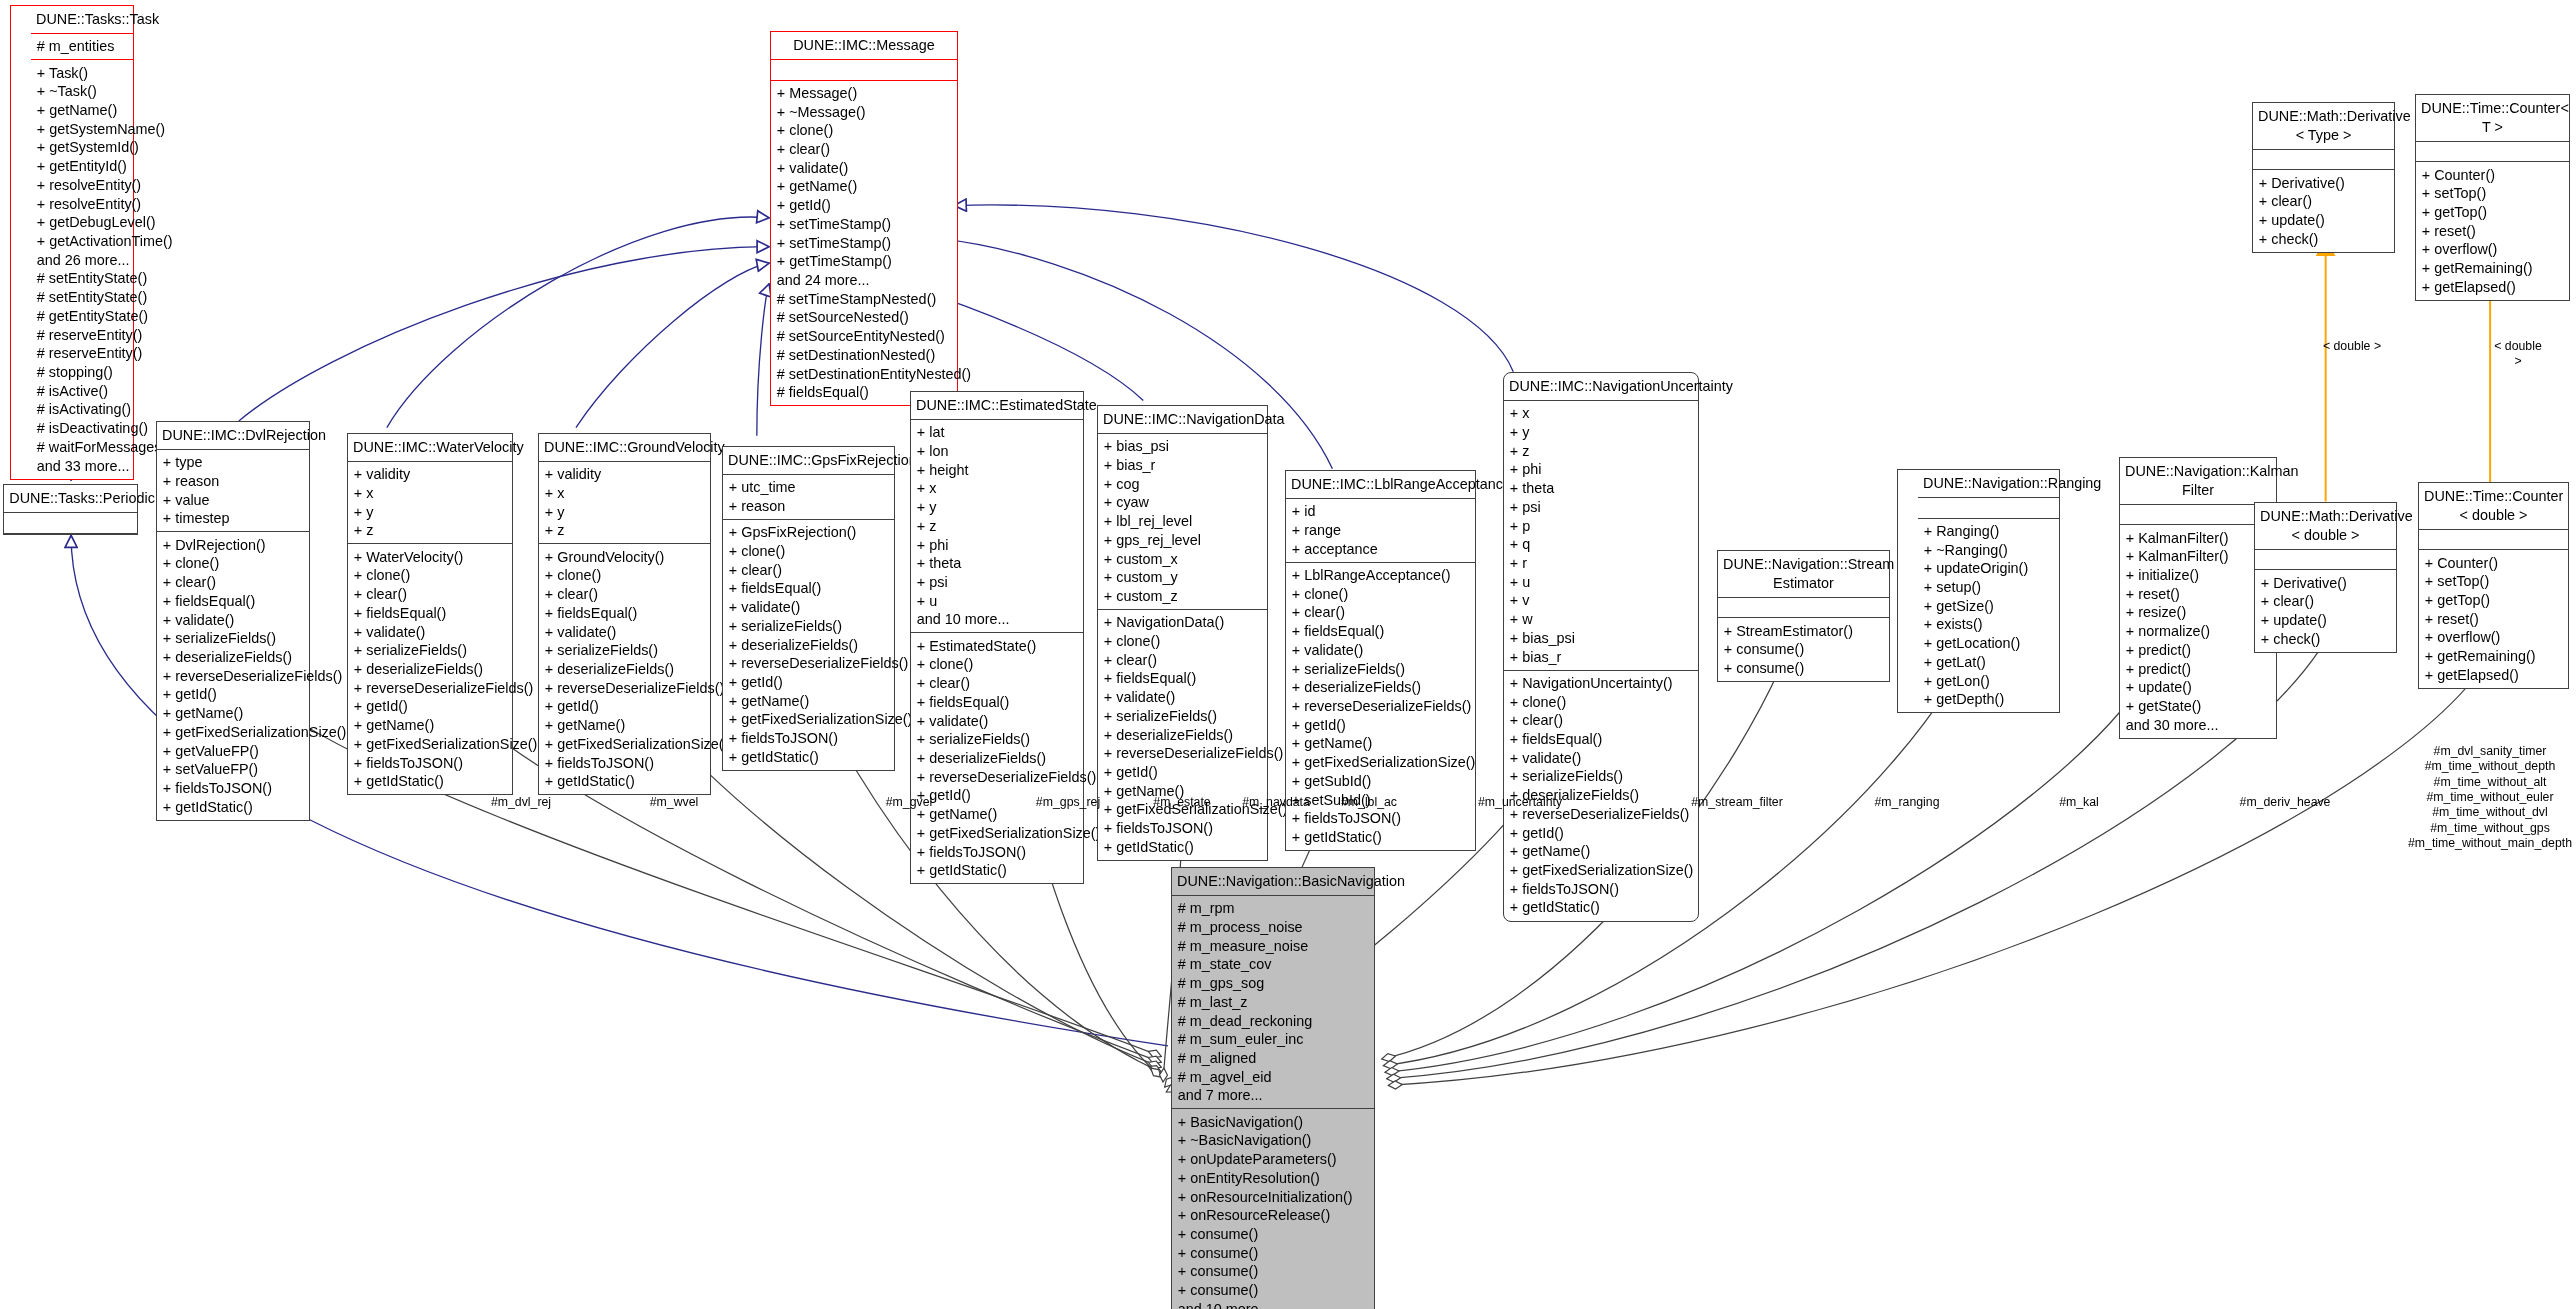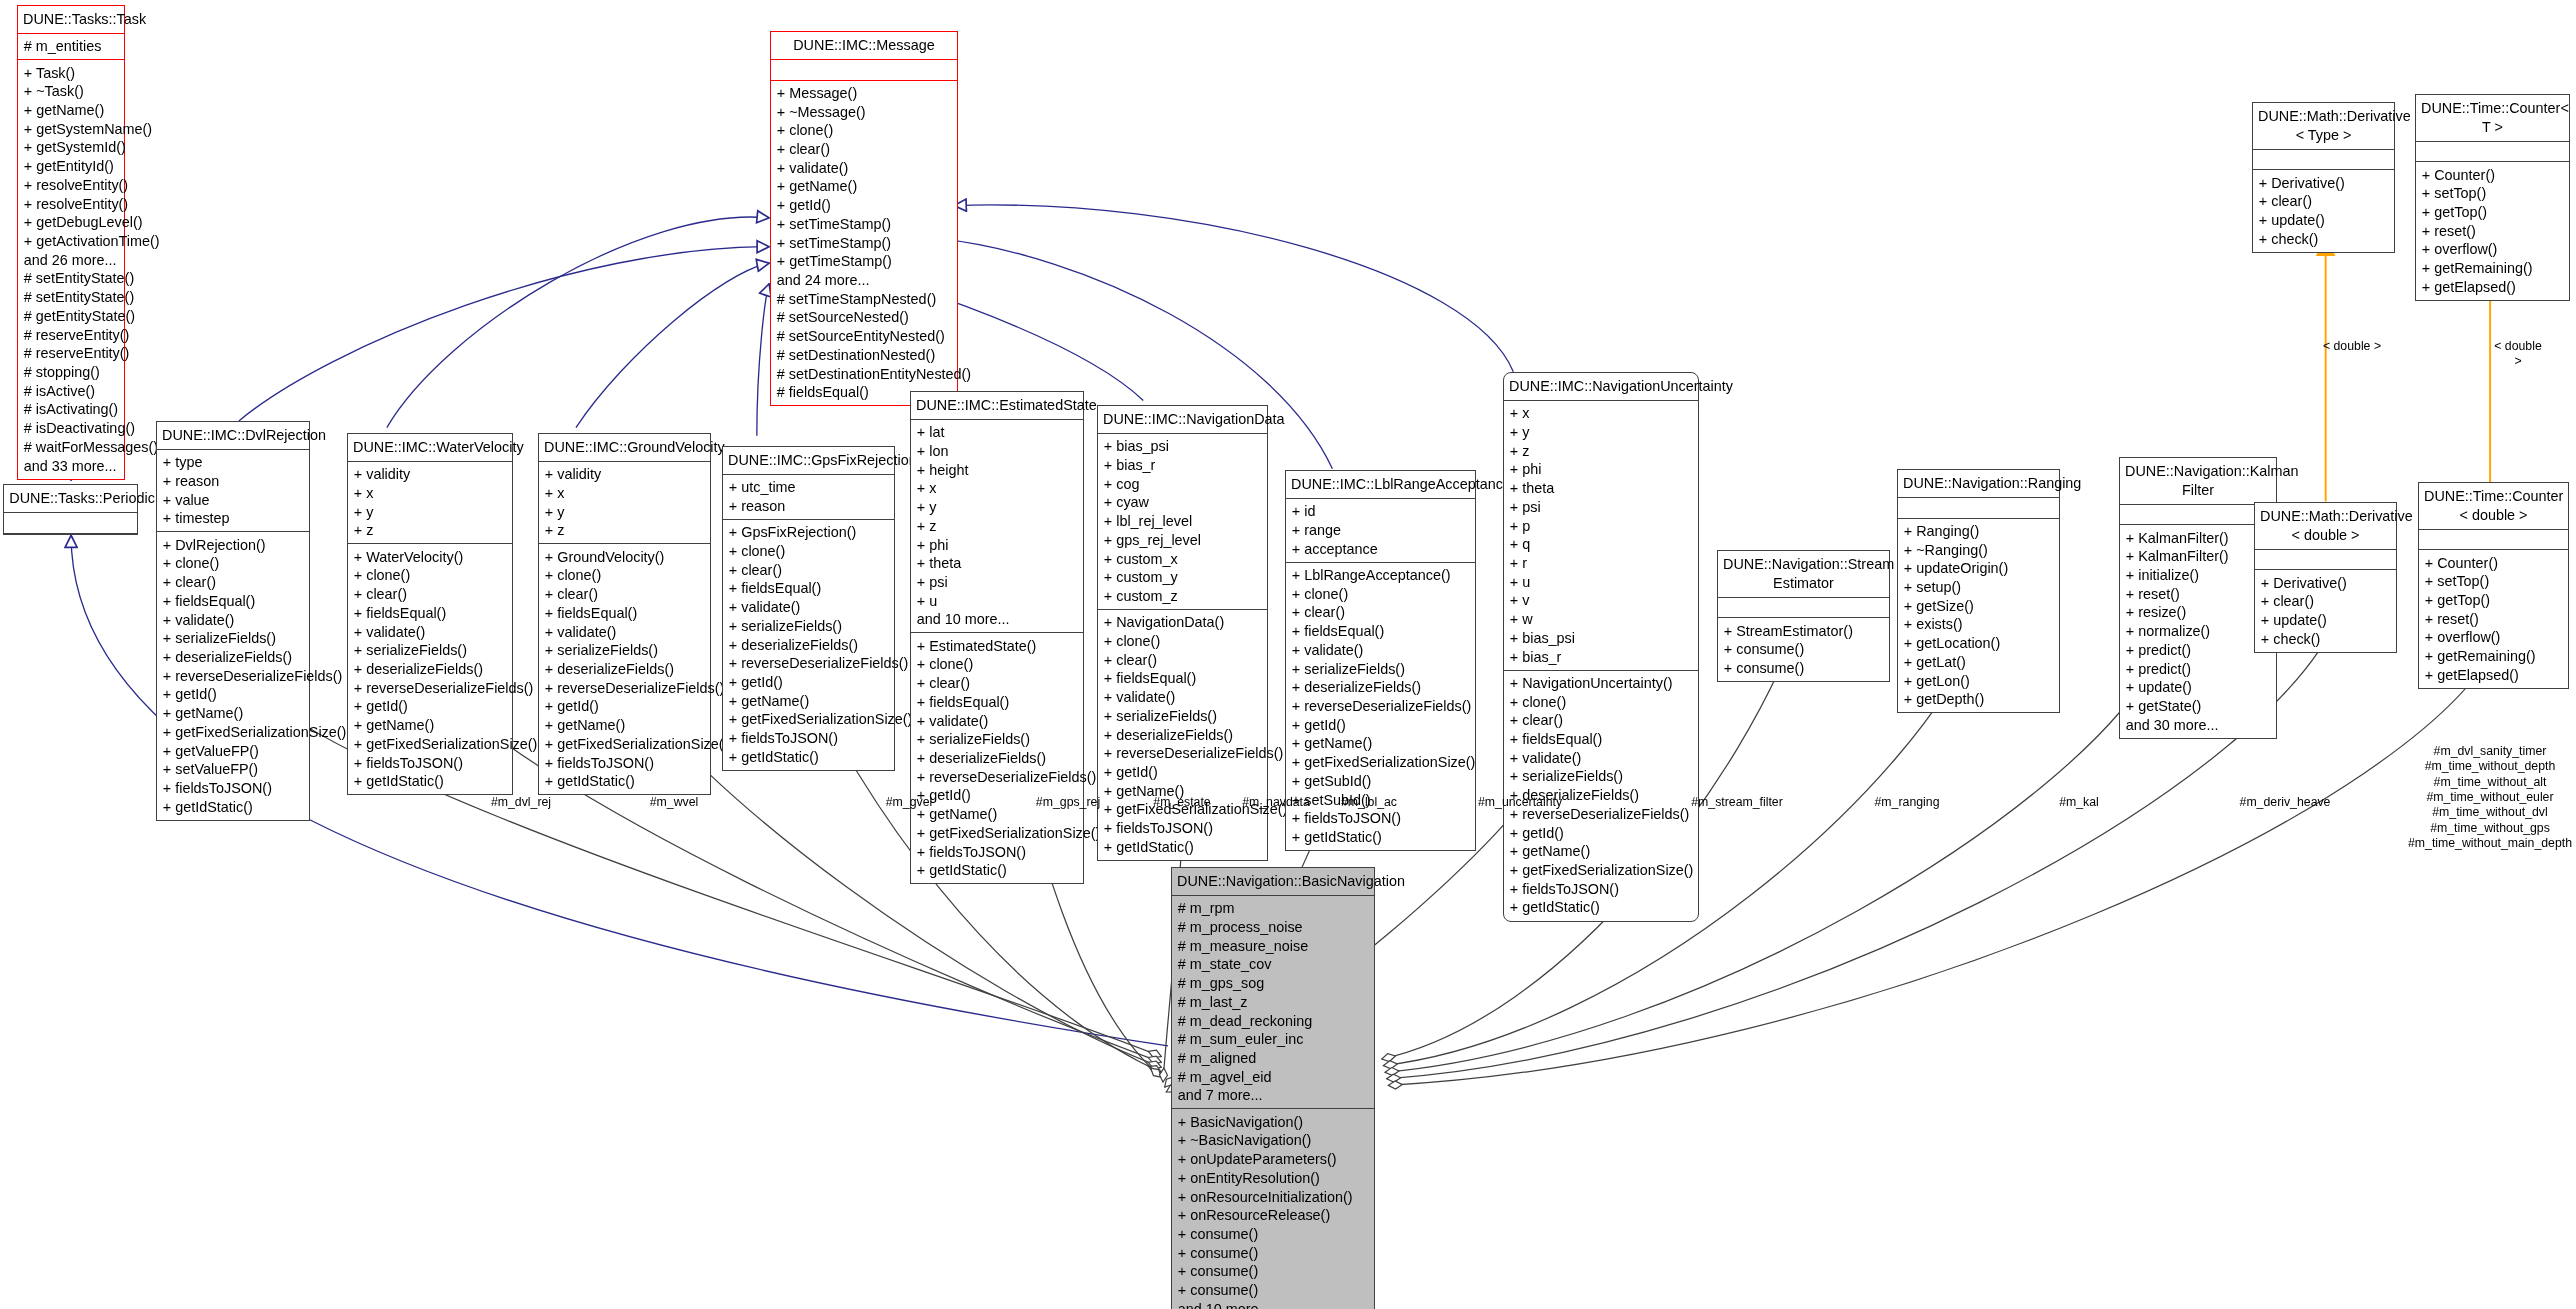--- a/index.html
+++ b/index.html
@@ -121,21 +121,21 @@
       <path d="M1900,905 C1840,1030 1560,1250 1418,1328" marker-end="url(#agg-diamond)"></path>
 
       <path d="M2190,750 C2120,950 1900,1240 1680,1288" marker-end="url(#agg-diamond)"></path>
       <path d="M2410,760 C2330,960 1980,1260 1682,1296" marker-end="url(#agg-diamond)"></path>
       <path d="M2620,805 C2530,980 2060,1270 1684,1304" marker-end="url(#agg-diamond)"></path>
       <path d="M2845,745 C2760,960 2150,1280 1686,1312" marker-end="url(#agg-diamond)"></path>
       <path d="M3042,770 C2960,980 2250,1290 1688,1320" marker-end="url(#agg-diamond)"></path>
     </g>
   </svg>
 
-  <div class="uml-class root" style="left:17px; top:5px; width:108px;">
+  <div class="uml-class root" style="left:10px; top:5px; width:124px;padding-left:20px;">
     <div class="uml-title">DUNE::Tasks::Task</div>
     <div class="uml-attrs">
         <div># m_entities</div>
       </div>
     <div class="uml-ops">
         <div>+ Task()</div>
         <div>+ ~Task()</div>
         <div>+ getName()</div>
         <div>+ getSystemName()</div>
         <div>+ getSystemId()</div>
@@ -415,21 +415,21 @@
     <div class="uml-title">DUNE::Navigation::Stream
 Estimator</div>
     <div class="uml-attrs"></div>
     <div class="uml-ops">
         <div>+ StreamEstimator()</div>
         <div>+ consume()</div>
         <div>+ consume()</div>
       </div>
   </div>
 
-  <div class="uml-class" style="left:1897px; top:469px; width:163px;">
+  <div class="uml-class" style="left:1897px; top:469px; width:163px;padding-left:20px;">
     <div class="uml-title">DUNE::Navigation::Ranging</div>
     <div class="uml-attrs"></div>
     <div class="uml-ops">
         <div>+ Ranging()</div>
         <div>+ ~Ranging()</div>
         <div>+ updateOrigin()</div>
         <div>+ setup()</div>
         <div>+ getSize()</div>
         <div>+ exists()</div>
         <div>+ getLocation()</div>

